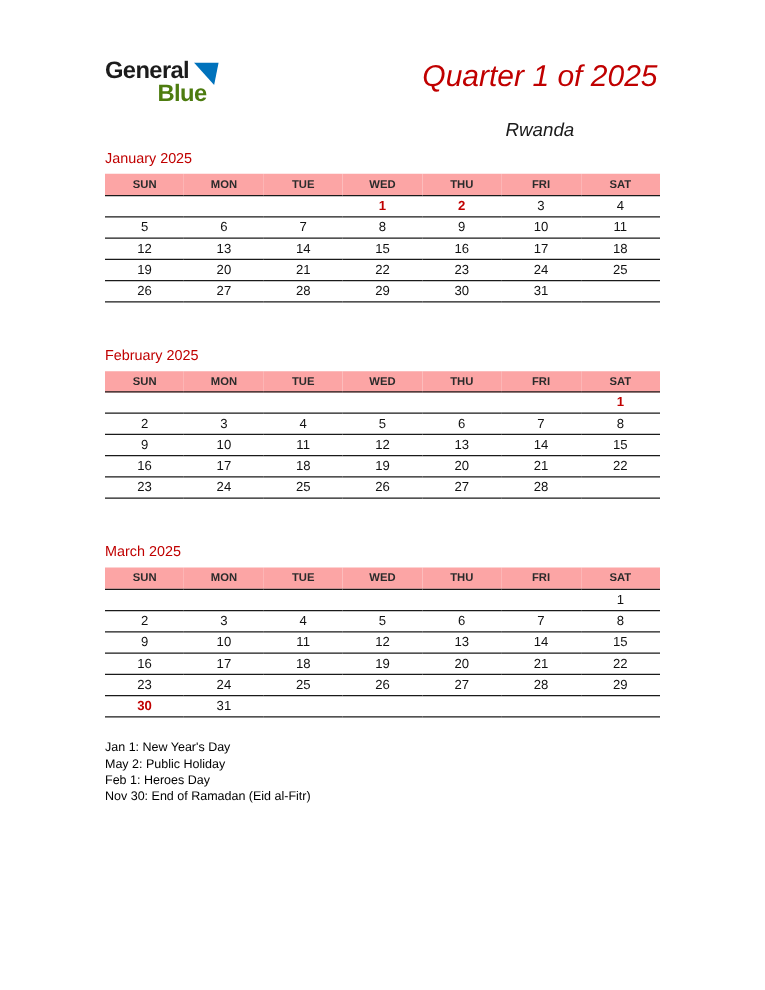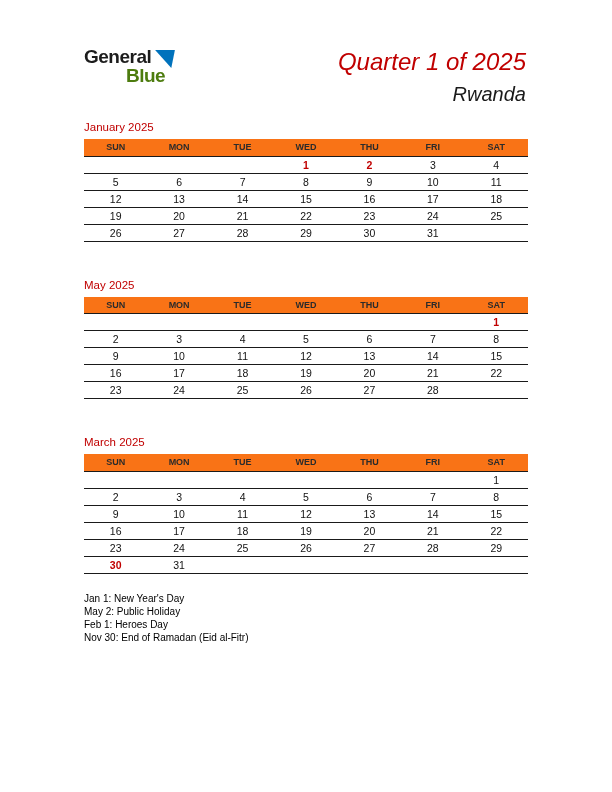--- a/index.html
+++ b/index.html
@@ -24,33 +24,33 @@
   }
   .logo-triangle { width:22px; height:18px; display:block; margin-top:3px; }
   .logo-blue {
     display:block; font-size:19px; font-weight:bold; color:#4d7c0f;
     margin-left:42px; margin-top:-3px; letter-spacing:-0.5px;
   }
 
   
   .title-block { position:absolute; right:86px; top:48px; text-align:right;font-style:italic; }
   .title { font-size:24px; font-weight:400; color:#c00000; line-height:1.15; }
-  .subtitle { font-size:20px; color:#1a1a1a; margin-top:7px; }
+  .subtitle { font-size:15px; color:#1a1a1a; margin-top:20px;text-align:center; }
 
   
   .content { position:absolute; left:84px; top:120px; width:444px; }
   .calendar { margin-bottom:36px; }
   .calendar:last-child { margin-bottom:0; }
   .month-label {
     font-size:11.5px; font-weight:normal; color:#c00000;
     line-height:14px; margin-bottom:5px;
   }
   .month-table { width:100%; border-collapse:collapse; table-layout:fixed; }
   .month-table th {
-    background:#f97316; font-size:9px; font-weight:bold; color:#2b2b2b;
+    background:#fca5a5; font-size:9px; font-weight:bold; color:#2b2b2b;
     height:17px; text-align:center; vertical-align:middle;
     border-bottom:1px solid #1a1a1a;
   }
   .month-table td {
     font-size:10.5px; color:#111;
     height:17px; text-align:center; vertical-align:middle;
     border-bottom:1px solid #1a1a1a;
   }
   .month-table td.holiday { color:#c00000; font-weight:bold; }
 
@@ -137,21 +137,21 @@
                 <td>28</td>
                 <td>29</td>
                 <td>30</td>
                 <td>31</td>
                 <td></td>
               </tr>
             </tbody>
           </table>
         </section>
         <section class="calendar">
-          <h2 class="month-label">May 2025</h2>
+          <h2 class="month-label">February 2025</h2>
           <table class="month-table">
             <thead>
               <tr>
                 <th>SUN</th>
                 <th>MON</th>
                 <th>TUE</th>
                 <th>WED</th>
                 <th>THU</th>
                 <th>FRI</th>
                 <th>SAT</th>

